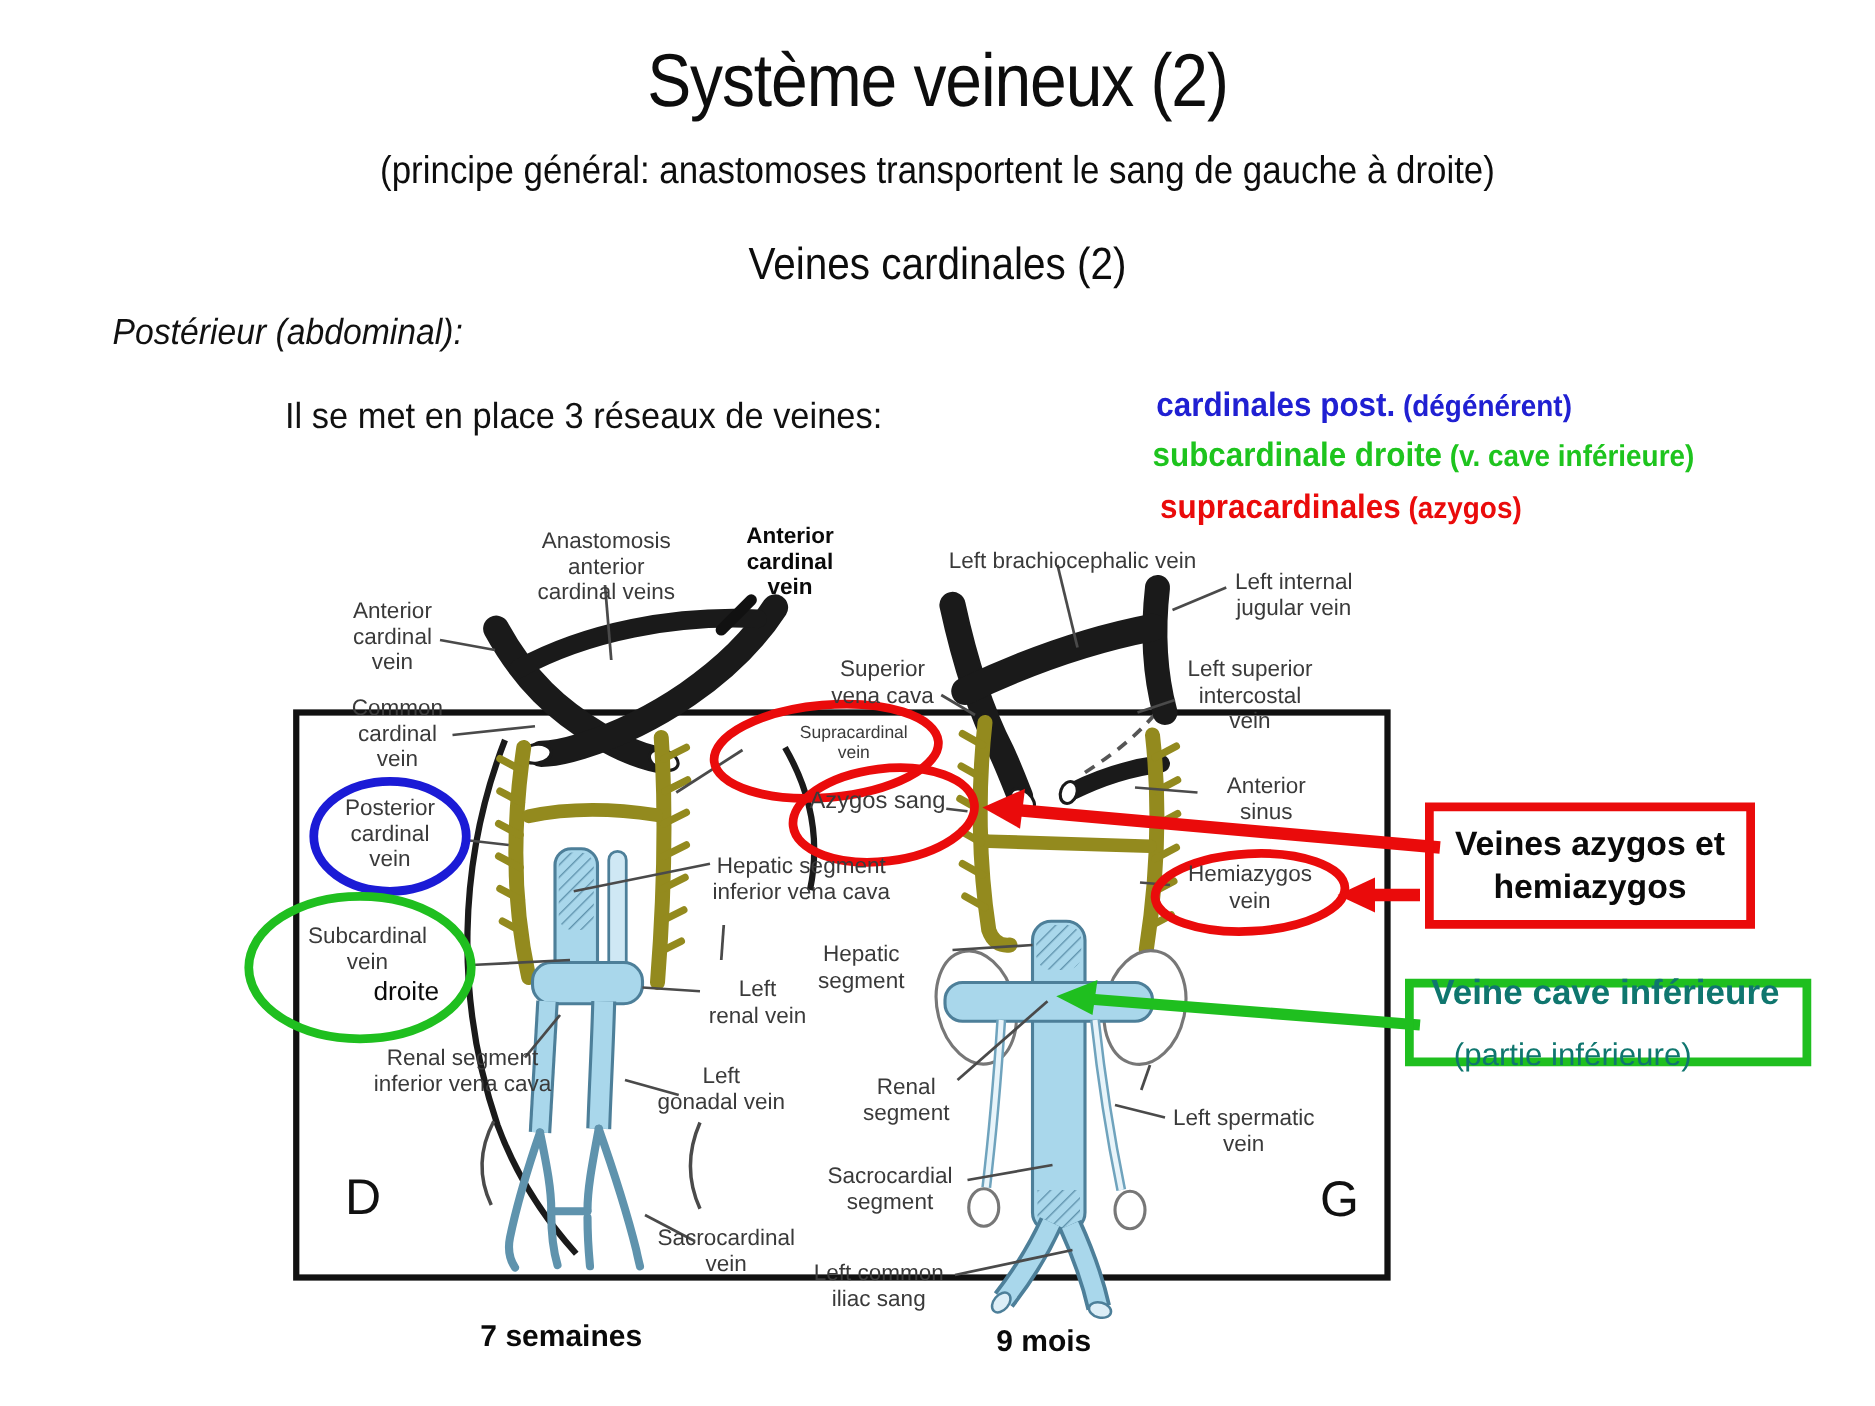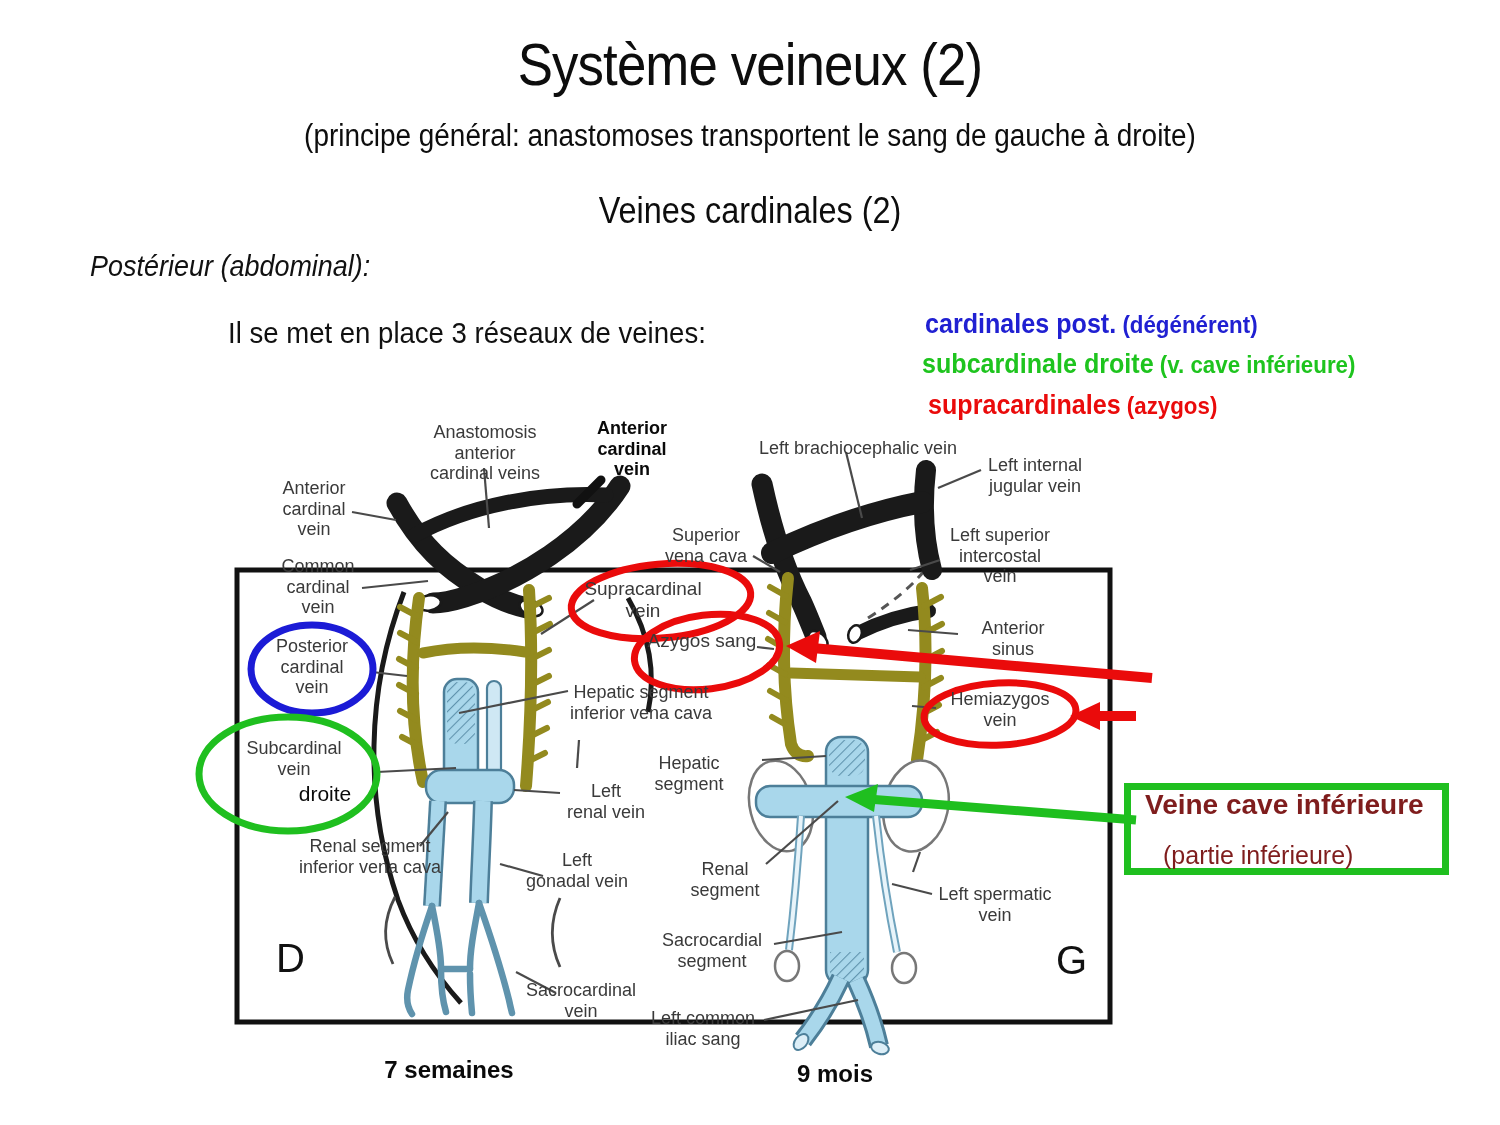--- a/index.html
+++ b/index.html
@@ -22,22 +22,22 @@
   .fig-label{position:absolute;transform:translateX(-50%);text-align:center;
              white-space:pre-line;font-size:18px;line-height:1.14;color:#3a3a3a;}
   .fig-label.bold{font-weight:700;color:#0a0a0a;}
   .fig-label.small-droite{font-size:21px;color:#0a0a0a;font-weight:400;margin-left:30px;}
   .side-marker{position:absolute;font-size:40px;color:#111;}
   .caption{position:absolute;transform:translateX(-50%);font-weight:700;font-size:24px;color:#0a0a0a;white-space:nowrap;}
   .callout-box{position:absolute;box-sizing:border-box;background:transparent;}
   #azygos-box{left:1140px;top:642px;width:264px;height:101px;border:7px solid #ea0b0b;
               display:flex;align-items:center;justify-content:center;text-align:center;
               font-weight:700;font-size:27px;line-height:1.25;white-space:pre-line;color:#0a0a0a;}
-  #ivc-box{left:1124px;top:783px;width:325px;height:92px;border:7px solid #1fbf1f;
-           display:flex;flex-direction:column;justify-content:center;padding-left:14px;color:#7f1d1d;gap:20px;}
+  #ivc-box{left:1124px;top:783px;width:325px;height:70px;border:7px solid #1fbf1f;
+           display:flex;flex-direction:column;justify-content:center;padding-left:14px;color:#0f766e;gap:20px;}
   #ivc-box .l1{font-weight:700;font-size:28px;line-height:1.15;}
   #ivc-box .l2{font-size:25px;line-height:1.15;margin-left:18px;}
   svg.art{position:absolute;left:0;top:0;}
 </style>
 </head>
 <body>
 
 <div class="slide">
 
   <div class="heading title">Système veineux (2)</div>
@@ -222,21 +222,21 @@
 cardinal
 vein</div>
   <div class="fig-label" style="left:706px;top:525px">Superior
 vena cava</div>
   <div class="fig-label" style="left:312px;top:636px">Posterior
 cardinal
 vein</div>
   <div class="fig-label" style="left:294px;top:738px">Subcardinal
 vein</div>
   <div class="fig-label small-droite" style="left:295px;top:782px">droite</div>
-  <div class="fig-label" style="left:643px;top:578px;font-size:19px">Supracardinal
+  <div class="fig-label" style="left:683px;top:578px;font-size:14px">Supracardinal
 vein</div>
   <div class="fig-label" style="left:702px;top:630px;font-size:19px">Azygos sang</div>
   <div class="fig-label" style="left:641px;top:682px">Hepatic segment
 inferior vena cava</div>
   <div class="fig-label" style="left:606px;top:781px">Left
 renal vein</div>
   <div class="fig-label" style="left:370px;top:836px">Renal segment
 inferior vena cava</div>
   <div class="fig-label" style="left:577px;top:850px">Left
 gonadal vein</div>
@@ -261,18 +261,20 @@
   <div class="fig-label" style="left:995px;top:884px">Left spermatic
 vein</div>
   <div class="fig-label" style="left:703px;top:1008px">Left common
 iliac sang</div>
 
   <div class="side-marker" style="left:276px;top:936px">D</div>
   <div class="side-marker" style="left:1056px;top:938px">G</div>
   <div class="caption" style="left:449px;top:1056px">7 semaines</div>
   <div class="caption" style="left:835px;top:1060px">9 mois</div>
 
+  <div class="callout-box" id="azygos-box">Veines azygos et
+hemiazygos</div>
   <div class="callout-box" id="ivc-box">
     <span class="l1">Veine cave inférieure</span>
     <span class="l2">(partie inférieure)</span>
   </div>
 
 </div>
 
 </body></html>

